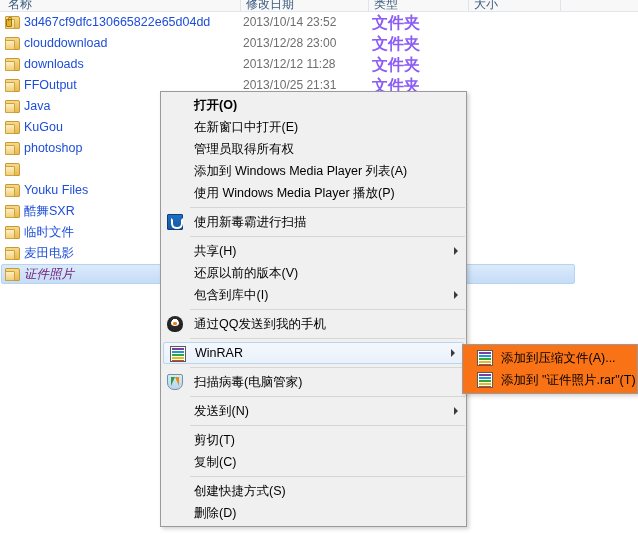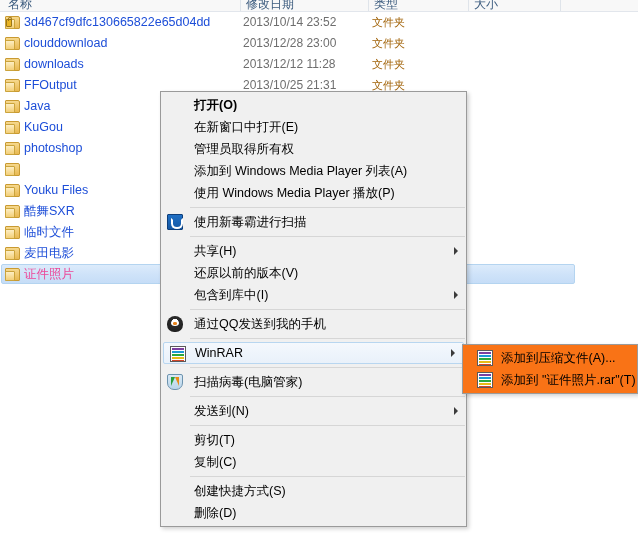--- a/index.html
+++ b/index.html
@@ -68,33 +68,34 @@
   }
   .file-row .fdate {
     position: absolute;
     left: 243px; top: 0;
     font-size: 12px;
     color: #6e6e6e;
   }
   .file-row .ftype {
     position: absolute;
     left: 372px; top: 0;
-    font-size: 11px;
-    color: #a16207;
+    font-size: 16px;
+    color: #8b5cf6;
+    font-weight: bold;
   }
   .file-row.selected .sel-bg {
     position: absolute;
     left: 1px; top: 0px;
     width: 574px; height: 20px;
     background: linear-gradient(to bottom, #dcebfb 0%, #cfe3f9 50%, #c6ddf7 100%);
     border: 1px solid #b4d4f0;
     border-radius: 2px;
     box-sizing: border-box;
   }
-  .file-row.selected .fname { color: #ec4899; }
+  .file-row.selected .fname { color: #701a75; font-style: italic; }
 
   
   .ficon {
     position: absolute;
     left: 5px; top: 4px;
     width: 15px; height: 13px;
   }
   .ficon .back {
     position: absolute;
     left: 0; top: 0;

